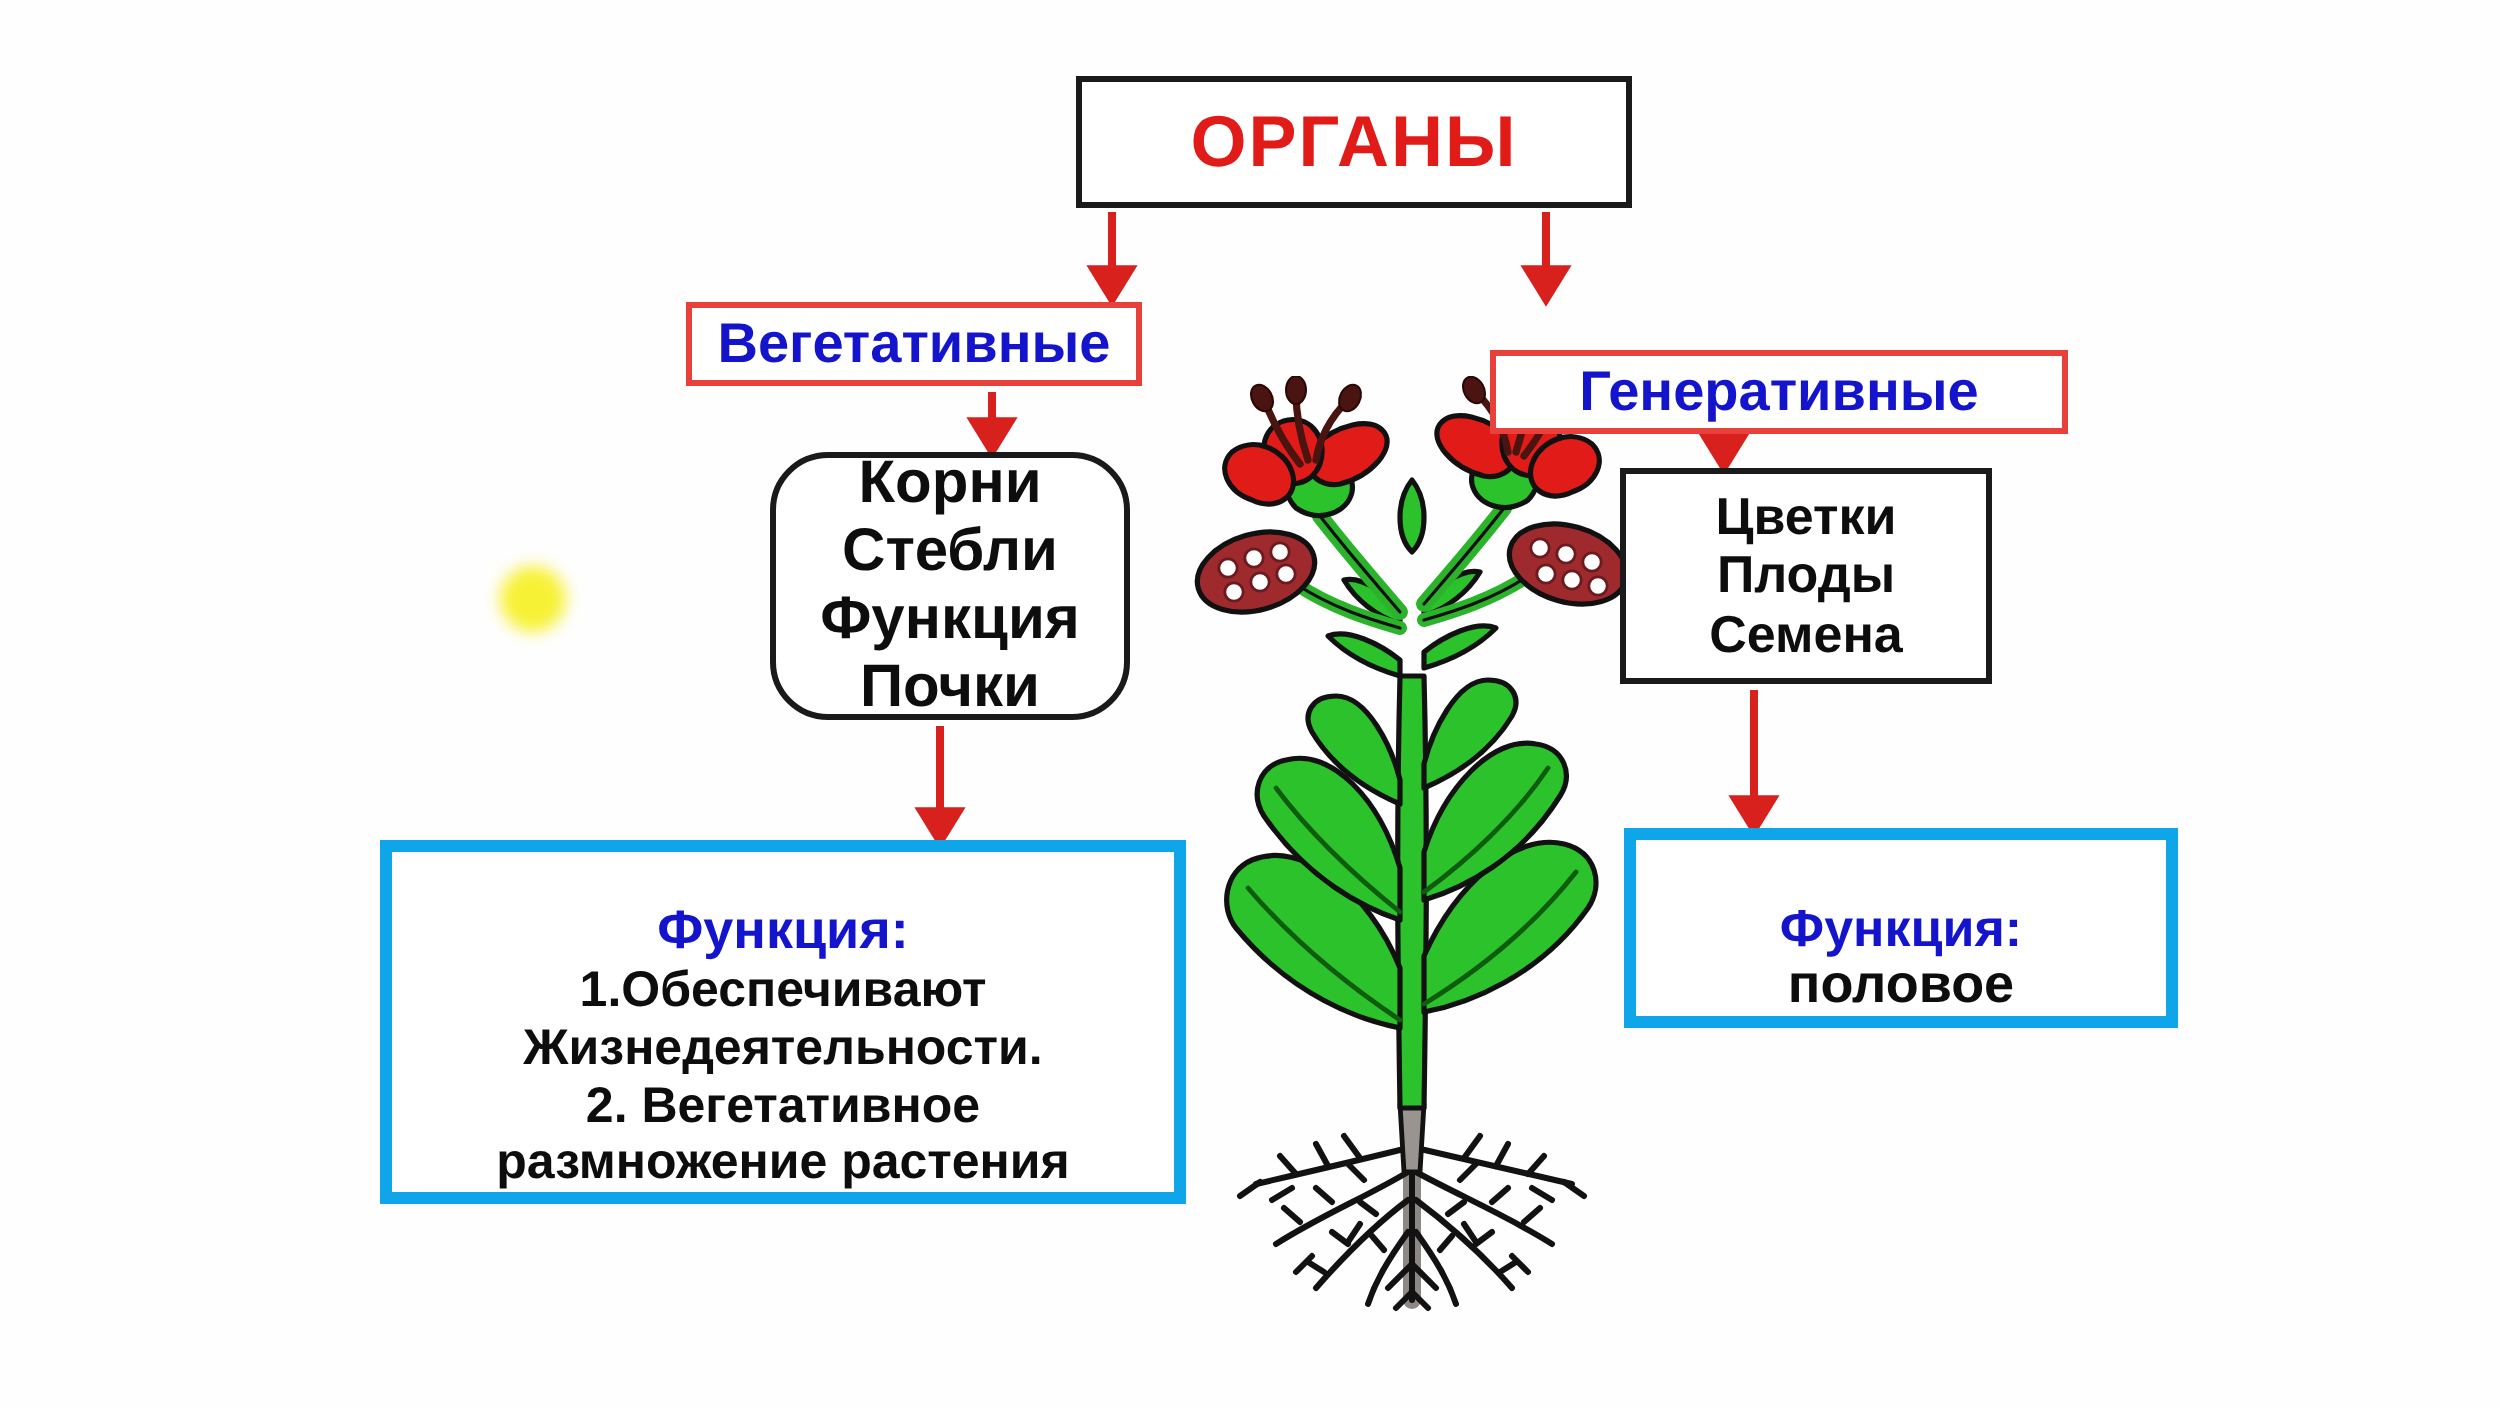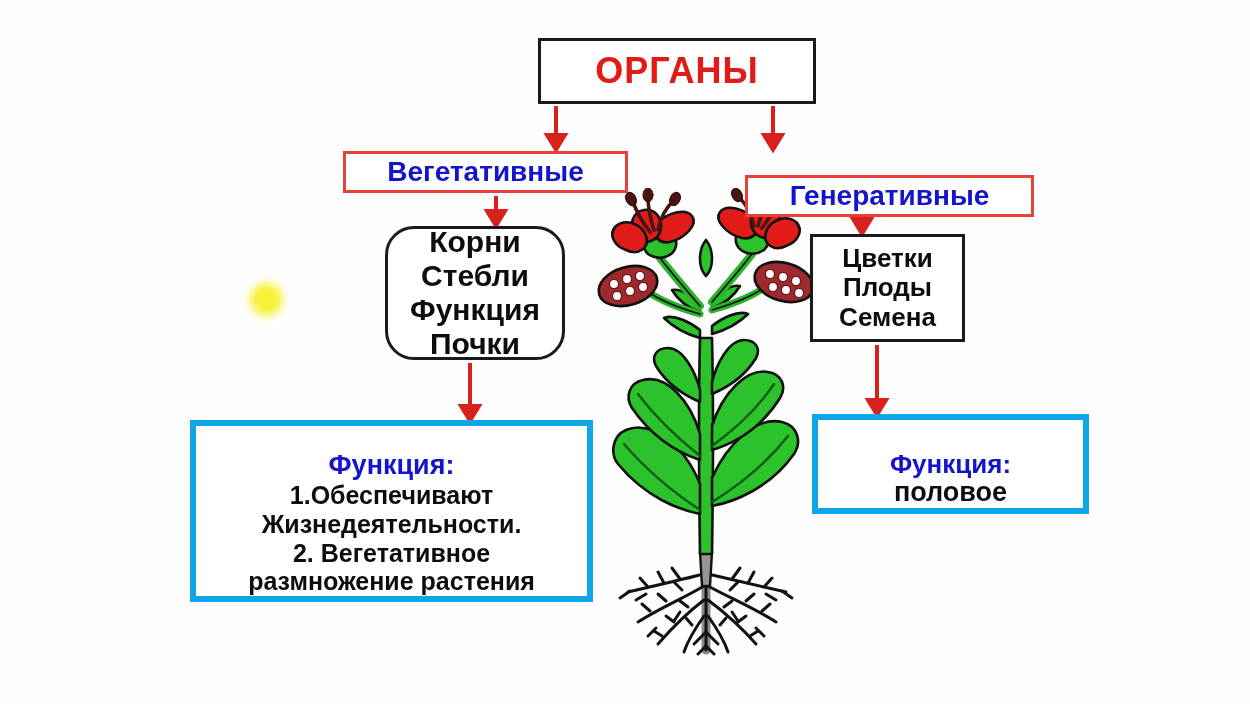--- a/index.html
+++ b/index.html
@@ -54,36 +54,36 @@
   .cat-box {
     border: 3px solid #e8413c;
     height: 42px;
   }
   .cat-box .txt {
     color: #1414cc;
     font-size: 28px;
     font-weight: bold;
     letter-spacing: 0px;
   }
-  #cat-veg { left: 343px; top: 151px; width: 285px; text-align: center; }
+  #cat-veg { left: 343px; top: 151px; width: 228px; text-align: center; }
   #cat-gen { left: 745px; top: 151px; width: 289px; margin-top: 24px; }
 
   
   .list-box {
     border: 3px solid #1a1a1a;
   }
   .list-box .txt {
     color: #0d0d0d;
     font-size: 30px;
     font-weight: bold;
     line-height: 1.13;
     display: block;
   }
   #list-veg { left: 385px; top: 226px; width: 180px; height: 134px; border-radius: 29px; }
-  #list-gen { left: 810px; top: 234px; width: 155px; height: 108px; }
+  #list-gen { left: 810px; top: 234px; width: 186px; height: 108px; }
   #list-gen .txt { font-size: 26px; font-weight: bold; }
 
   
   .fn-box {
     border: 6px solid #0ea5e9;
     align-items: center;
     justify-content: flex-end;
     padding-top: 5px;
     margin-left: 12px;
   }

